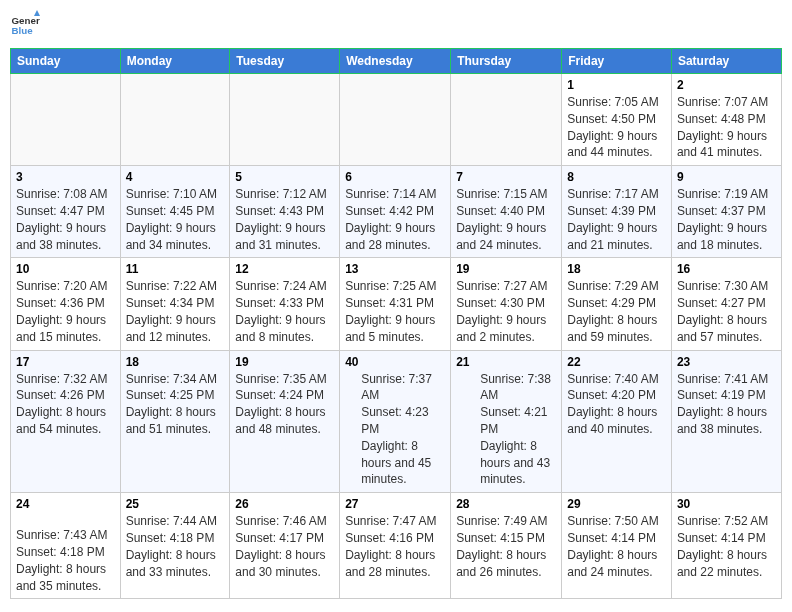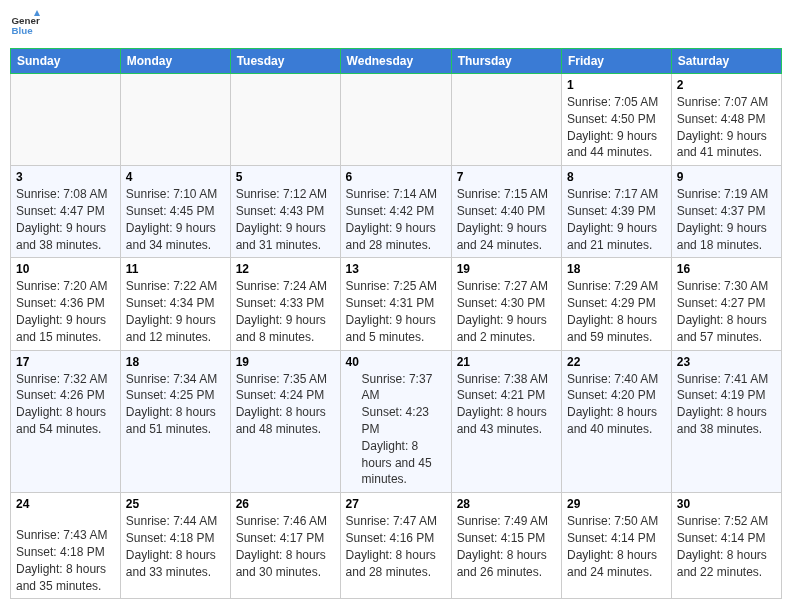--- a/index.html
+++ b/index.html
@@ -237,21 +237,21 @@
 Daylight: 8 hours and 48 minutes.</div>
         </td>
         <td>
           <div class="day-num">40</div>
           <div class="day-info" style="white-space: pre-line; margin-left: 16px;">Sunrise: 7:37 AM
 Sunset: 4:23 PM
 Daylight: 8 hours and 45 minutes.</div>
         </td>
         <td>
           <div class="day-num">21</div>
-          <div class="day-info" style="white-space: pre-line;">Sunrise: 7:38 AM
+          <div class="day-info" style="white-space: pre-line; margin-left: 24px;">Sunrise: 7:38 AM
 Sunset: 4:21 PM
 Daylight: 8 hours and 43 minutes.</div>
         </td>
         <td>
           <div class="day-num">22</div>
           <div class="day-info" style="white-space: pre-line;">Sunrise: 7:40 AM
 Sunset: 4:20 PM
 Daylight: 8 hours and 40 minutes.</div>
         </td>
         <td>

